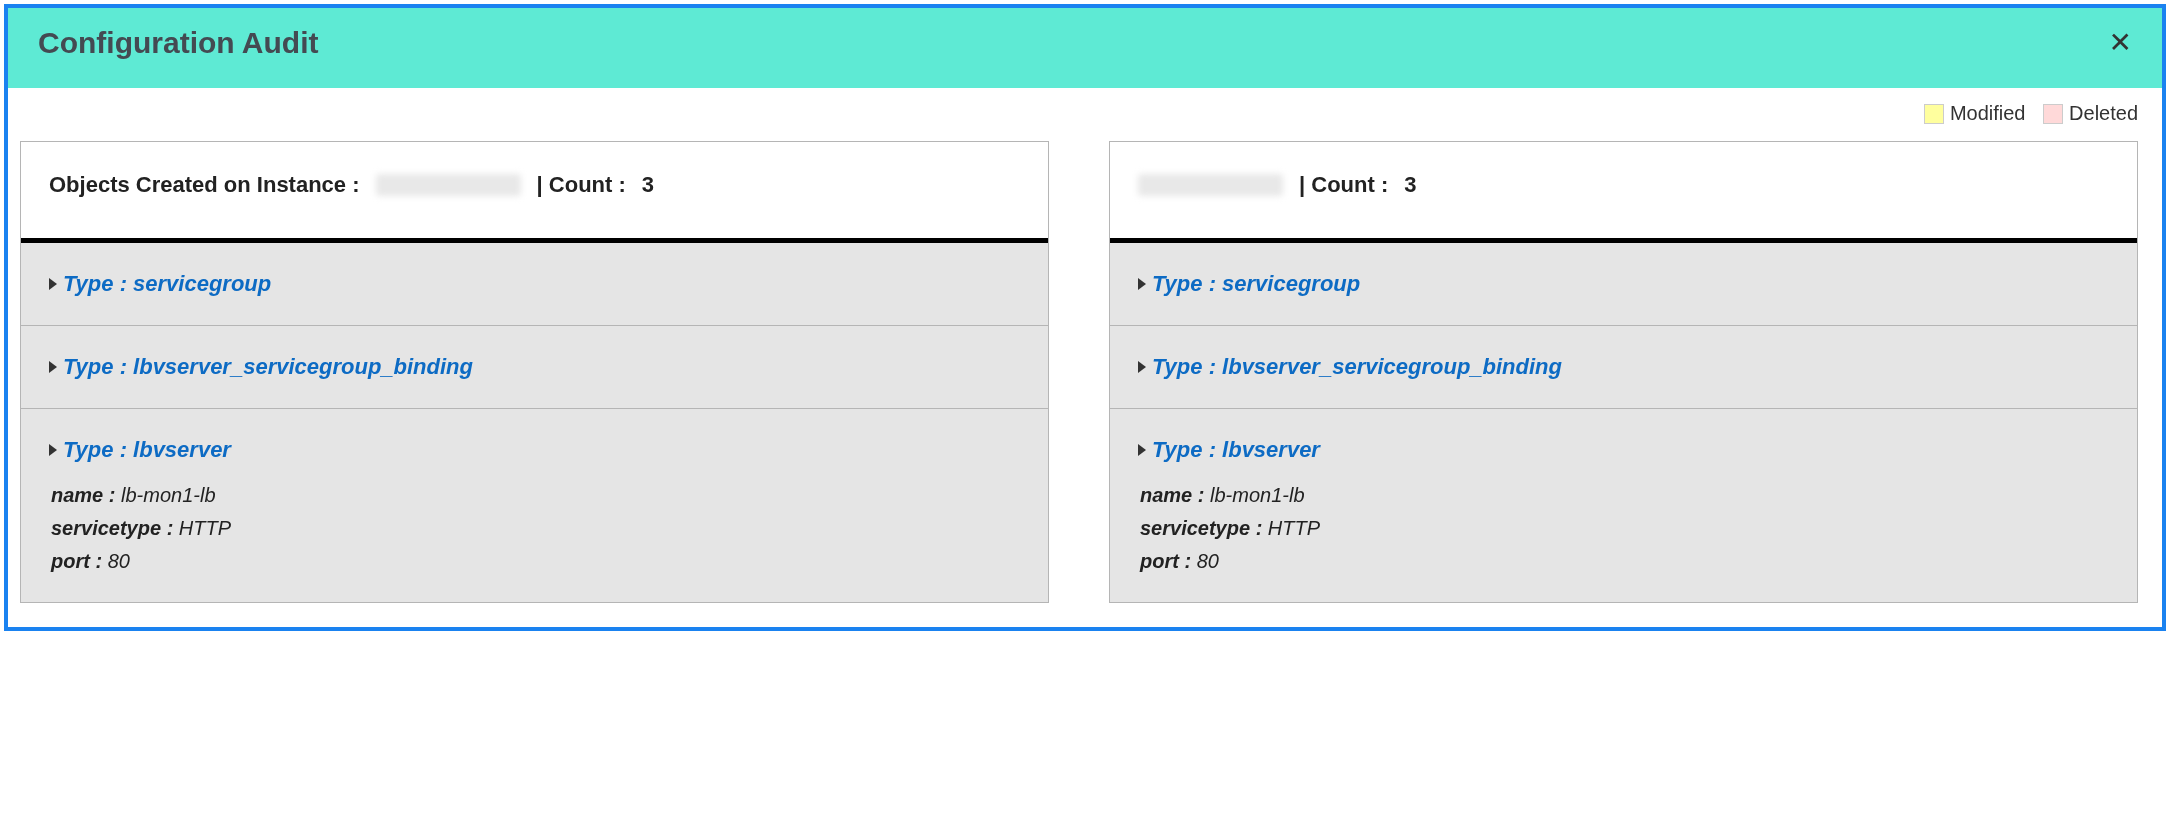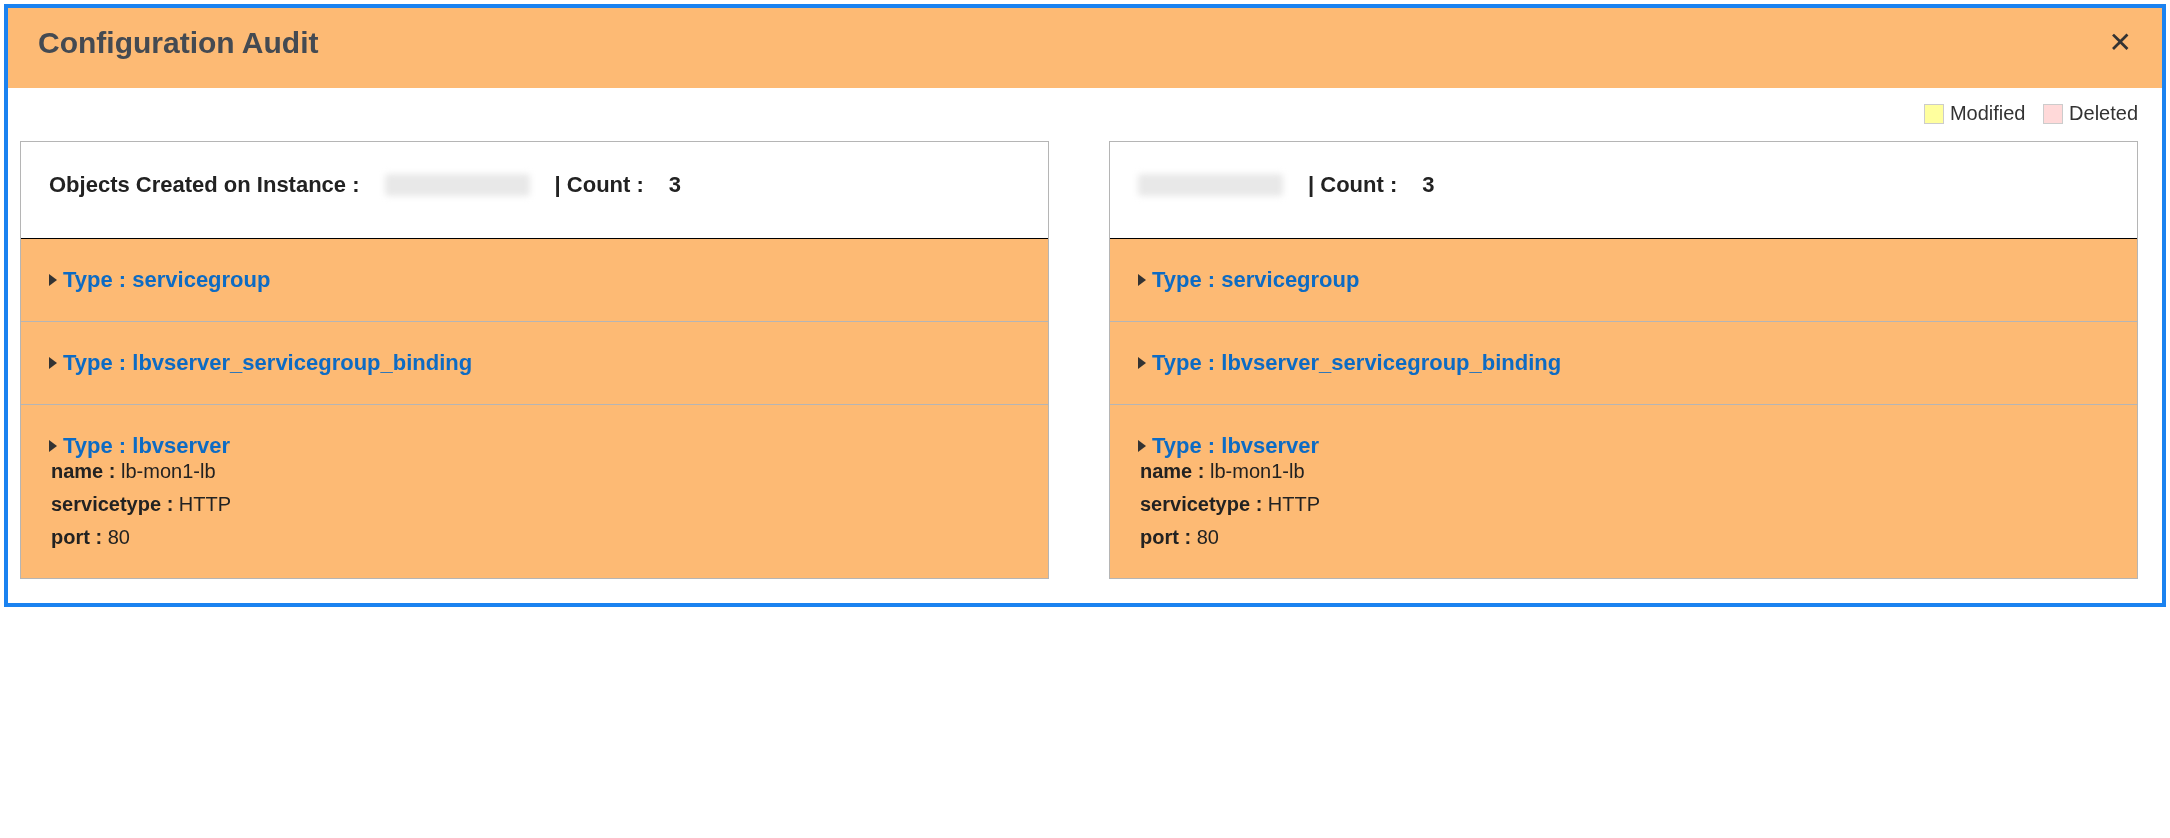--- a/index.html
+++ b/index.html
@@ -5,21 +5,21 @@
   * { box-sizing: border-box; margin: 0; padding: 0; }
   body {
     font-family: -apple-system, BlinkMacSystemFont, "Segoe UI", Arial, sans-serif;
     background: #fff;
     padding: 4px;
   }
   .outer {
     border: 4px solid #1a82f0;
   }
   .header {
-    background: #fdba74;
+    background: #5eead4;
     padding: 18px 30px 28px 30px;
     display: flex;
     justify-content: space-between;
     align-items: center;
   }
   .header-title {
     font-size: 30px;
     font-weight: 700;
     color: #444a52;
   }
@@ -62,38 +62,39 @@
   .panel {
     flex: 1;
     border: 1px solid #b5b5b5;
     background: #fff;
   }
   .panel-header {
     padding: 30px 28px 40px 28px;
     font-size: 22px;
     color: #222;
     font-weight: 700;
-    border-bottom: 1px solid #000000;
-    display: flex;
-    align-items: center;
-    gap: 25px;
+    border-bottom: 5px solid #000000;
+    display: flex;
+    align-items: center;
+    gap: 16px;
     flex-wrap: wrap;
   }
   .redacted {
     display: inline-block;
     width: 145px;
     height: 22px;
     background: #e8e8e8;
     filter: blur(3px);
     border-radius: 3px;
   }
   .section {
     border-bottom: 1px solid #b5b5b5;
     padding: 28px 28px;
-    background: #fdba74;
+    background: #e5e5e5;
+    font-style: italic;
   }
   .section:last-child { border-bottom: none; }
   .type-row {
     display: flex;
     align-items: center;
     gap: 6px;
     cursor: pointer;
   }
   .tri {
     width: 0; height: 0;
@@ -101,20 +102,21 @@
     border-bottom: 6px solid transparent;
     border-left: 8px solid #333;
     flex-shrink: 0;
   }
   .type-label {
     font-size: 22px;
     font-weight: 700;
     color: #0d6bc4;
   }
   .details {
+    margin-top: 20px;
     display: flex;
     flex-direction: column;
     gap: 8px;
   }
   .detail-row {
     font-size: 20px;
     color: #222;
     display: inline-block;
     padding: 1px 2px;
   }

